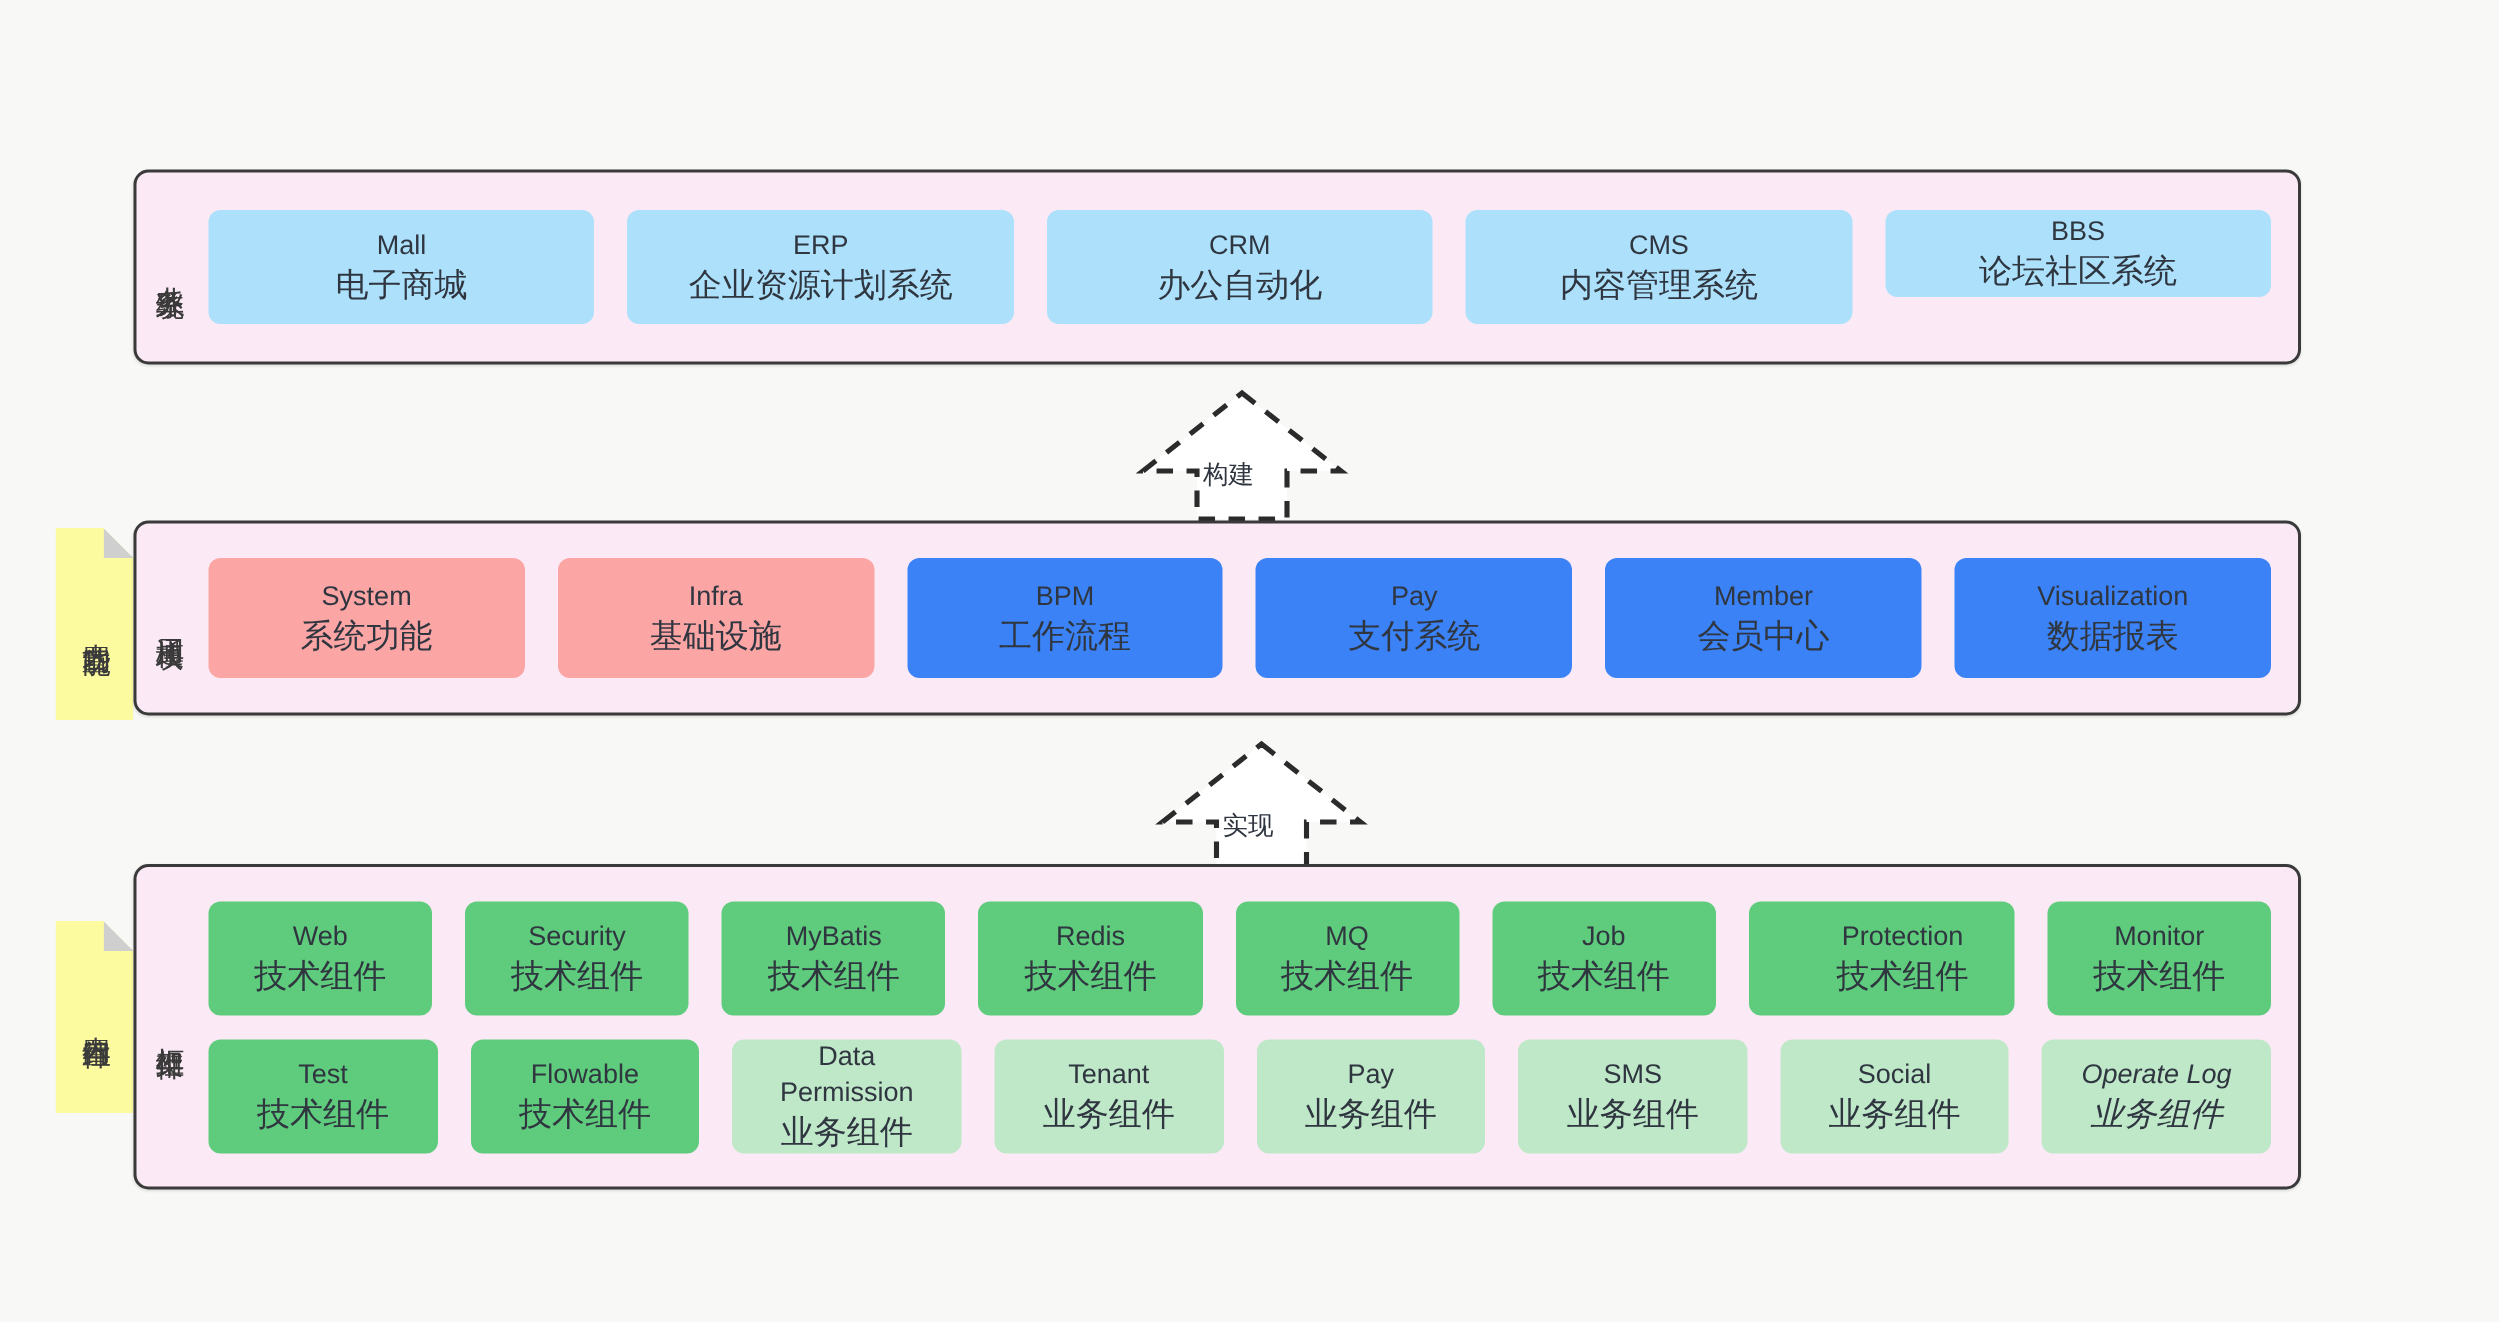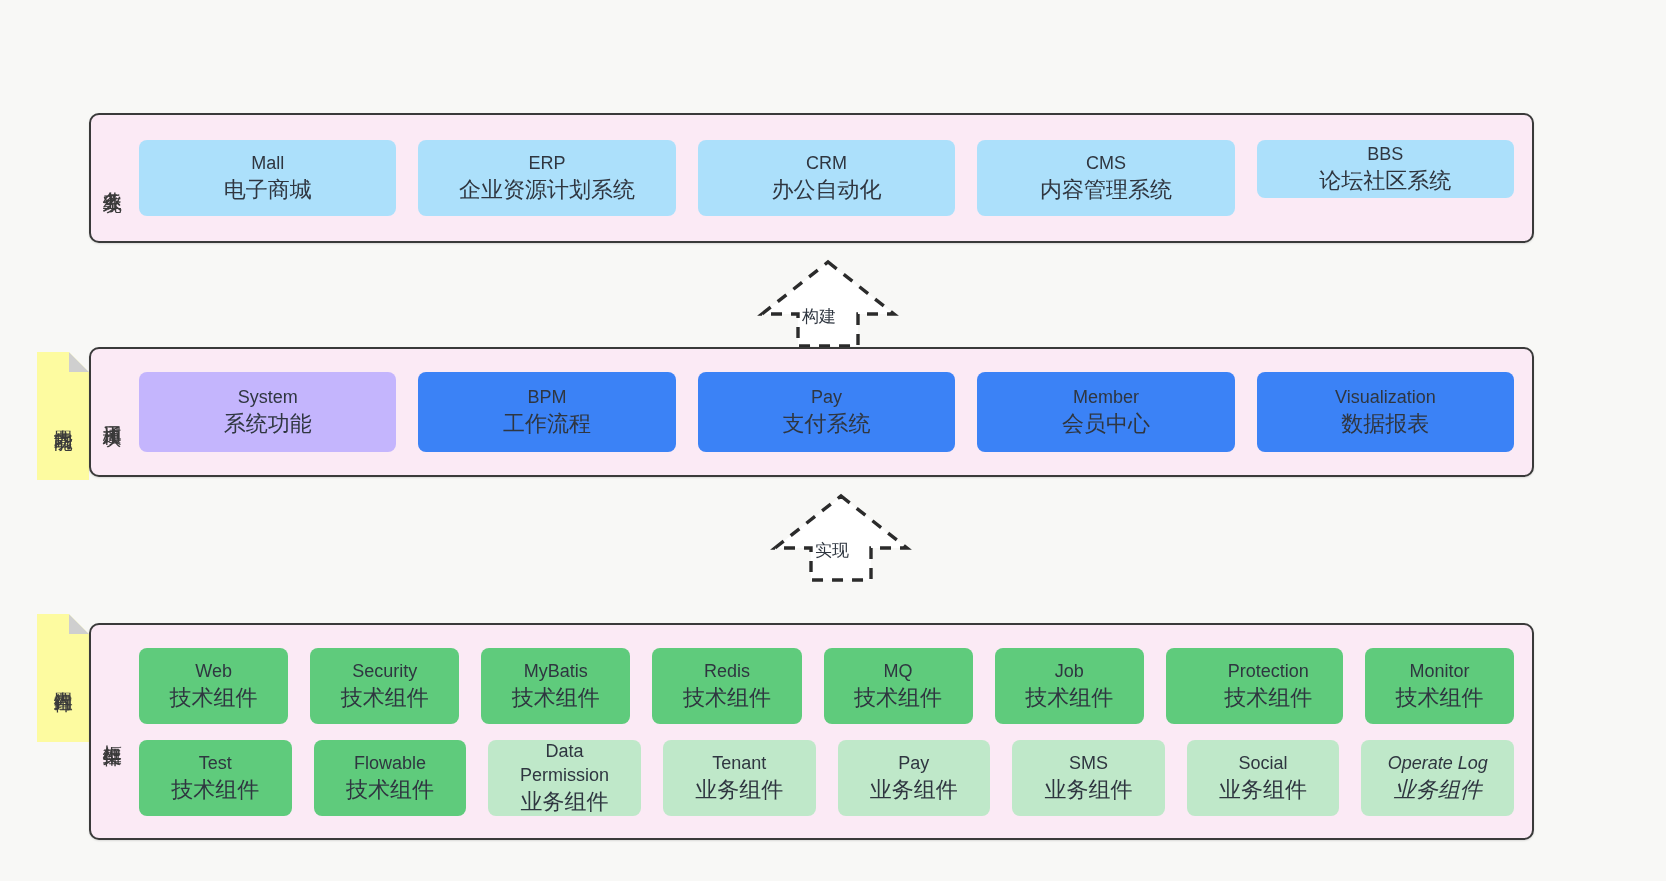--- a/index.html
+++ b/index.html
@@ -66,21 +66,21 @@
     line-height:1.34;
     color:#2f3640;
     box-sizing:border-box;
     padding:6px 4px;
     user-select:none;
   }
   .card .en{font-size:18px;}
   .card .cn{font-size:22px;}
 
   .c-blue{background:#ace0fb;}
-  .c-red{background:#c4b5fd;}
+  .c-red{background:#fca5a5;}
   .c-pink{background:#3b82f6;}
   .c-green{background:#5fcb7c;}
   .c-lgreen{background:#bfe8c9;}
 
   
   .note{
     position:absolute;
     background:#fdfba0;
     font-size:19px;
     line-height:1.08;
@@ -163,20 +163,24 @@
   </div>
 
   <div class="layer" style="left:89px;top:347px;width:1445px;height:130px;">
     <div class="layer-title">通用模块</div>
     <div class="layer-body">
       <div class="row">
         <div class="card c-red" style="height:80px;">
           <div class="en">System</div>
           <div class="cn">系统功能</div>
         </div>
+        <div class="card c-red" style="height:80px;">
+          <div class="en">Infra</div>
+          <div class="cn">基础设施</div>
+        </div>
         <div class="card c-pink" style="height:80px;">
           <div class="en">BPM</div>
           <div class="cn">工作流程</div>
         </div>
         <div class="card c-pink" style="height:80px;">
           <div class="en">Pay</div>
           <div class="cn">支付系统</div>
         </div>
         <div class="card c-pink" style="height:80px;">
           <div class="en">Member</div>
@@ -195,21 +199,21 @@
       <path d="M 70 4 L 136 56 L 100 56 L 100 88 L 40 88 L 40 56 L 4 56 Z" fill="#ffffff" stroke="#2b2b2b" stroke-width="3.4" stroke-dasharray="11 9" stroke-linejoin="miter"></path>
     </svg>
     <div class="arrow-label" style="left:44px;top:47px;">实现</div>
   </div>
 
   <div class="note" style="left:37px;top:614px;width:52px;height:128px;">
     <span class="fold"></span>
     <span>内置组件</span>
   </div>
 
-  <div class="layer" style="left:89px;top:576px;width:1445px;height:217px;margin-top:47px;">
+  <div class="layer" style="left:89px;top:576px;width:1445px;height:217px;">
     <div class="layer-title">框架组件</div>
     <div class="layer-body" style="gap:16px;">
 
       <div class="row">
         <div class="card c-green" style="height:76px;">
           <div class="en">Web</div>
           <div class="cn">技术组件</div>
         </div>
         <div class="card c-green" style="height:76px;">
           <div class="en">Security</div>

